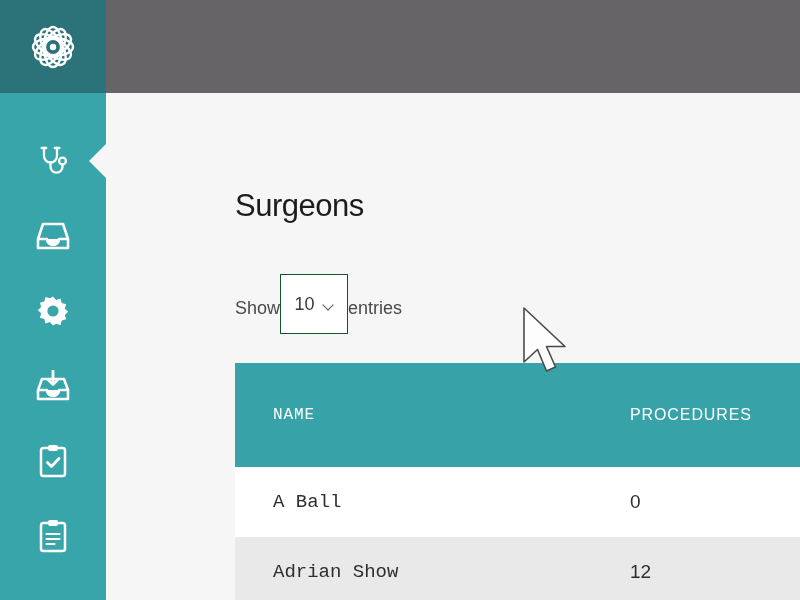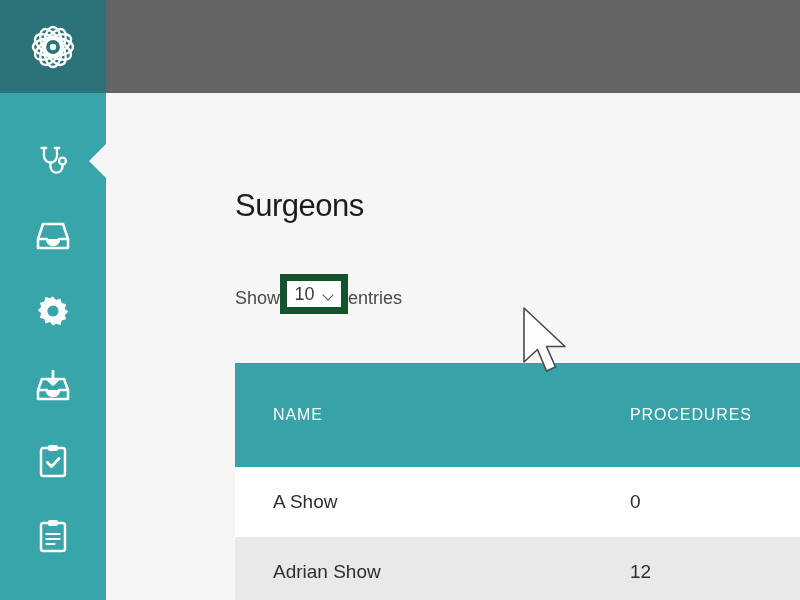--- a/index.html
+++ b/index.html
@@ -72,23 +72,23 @@
     display:flex; align-items:center;
     font-size:18px;
     color:#4a4a4a;
     white-space:nowrap;
   }
   #length-control .lbl { font-weight:300; }
   #show-label { }
   #entries-label { }
 
   #length-select {
-    width:68px; height:40px;
+    width:68px; height:60px;
     background:#ffffff;
-    border:7px solid #14532d;
+    border:1px solid #14532d;
     display:flex; align-items:center; justify-content:center;
     gap:8px;
     cursor:pointer;
     position:relative;
     top:-4px;
   }
   #length-select .val {
     font-size:18px; color:#3a3a3a; font-weight:400;
   }
   .chev {
@@ -113,21 +113,21 @@
     height:104px;
     background:#37a3a8;
     color:#ffffff;
     font-size:16px;
     letter-spacing:0.9px;
     font-weight:400;
   }
   .t-body-row { height:70px; font-size:19px; color:#2e2e2e; font-weight:300; }
   .t-body-row.odd  { background:#ffffff; }
   .t-body-row.even { background:#e9e9e9; }
-  .c-name { width:385px; padding-left:38px; }
+  .c-name { width:385px; padding-left:38px;font-family:Liberation Mono, monospace; }
   .c-proc { width:215px; padding-left:10px; }
 
   
   #cursor {
     position:absolute; left:521px; top:306px;
     width:56px; height:72px;
     pointer-events:none;
   }
 </style>
 </head>
@@ -245,21 +245,21 @@
     </div>
 
     <div id="data-table">
 
       <div class="t-row t-head">
         <div class="c-name">NAME</div>
         <div class="c-proc">PROCEDURES</div>
       </div>
 
       <div class="t-row t-body-row odd">
-        <div class="c-name">A Show</div>
+        <div class="c-name">A Ball</div>
         <div class="c-proc">0</div>
       </div>
 
       <div class="t-row t-body-row even">
         <div class="c-name">Adrian Show</div>
         <div class="c-proc">12</div>
       </div>
 
     </div>
   </div>

